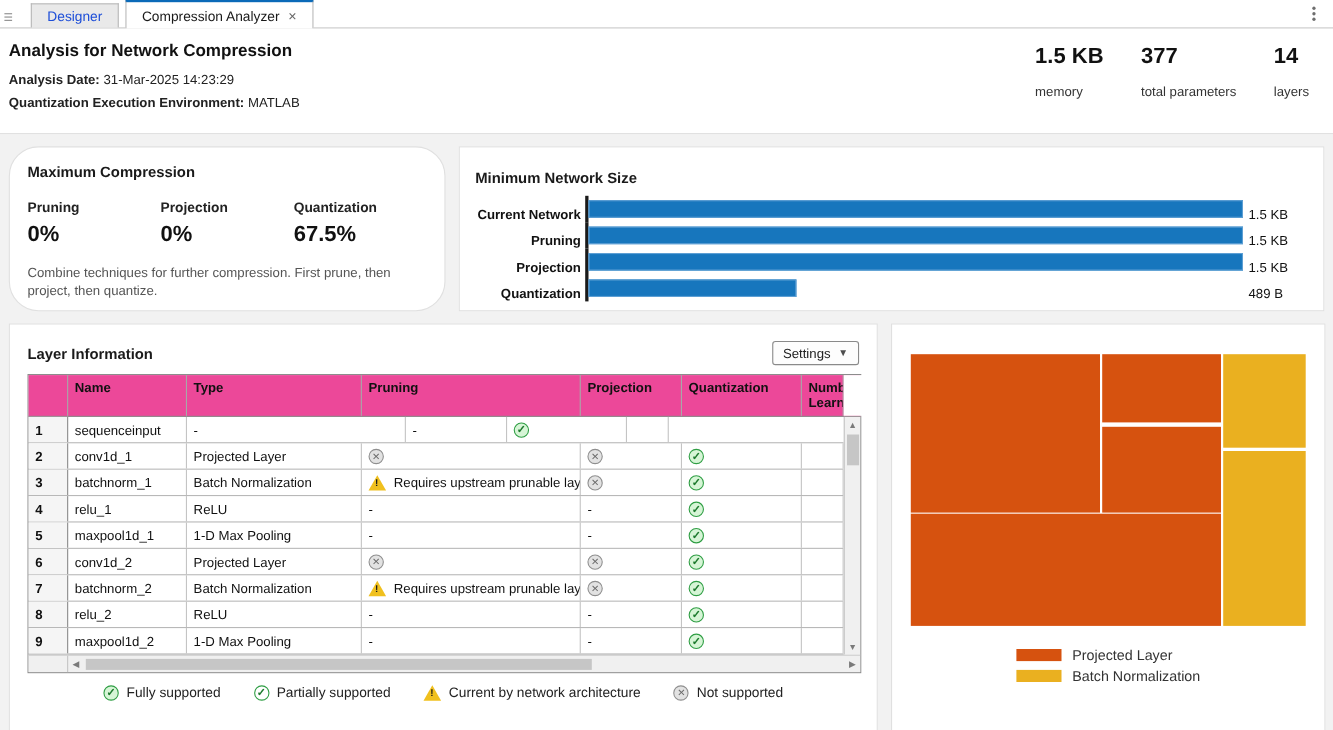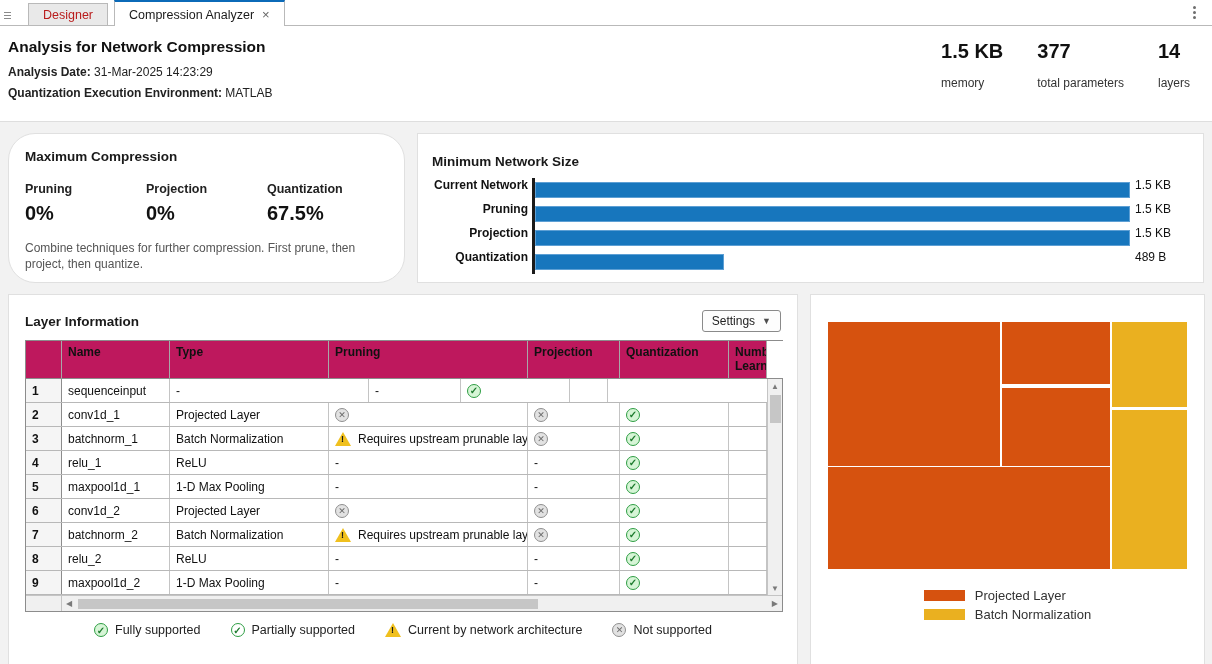--- a/index.html
+++ b/index.html
@@ -3,21 +3,21 @@
 <meta charset="utf-8">
 <style>
   * { margin:0; padding:0; box-sizing:border-box; }
   html,body { width:1212px; height:664px; font-family:"Liberation Sans", sans-serif; background:#fff; overflow:hidden; }
 
   
   .tabbar { height:26px; display:flex; align-items:flex-end; border-bottom:1px solid #b9b9b9; background:#fff; position:relative; }
   .grip { width:14px; height:20px; display:flex; flex-direction:column; justify-content:center; gap:2px; padding-left:4px; cursor:pointer; }
   .grip i { display:block; width:7px; height:1px; background:#8a8a8a; }
   .tab { height:22px; display:flex; align-items:center; padding:0 14px; font-size:12.5px; border:1px solid #b9b9b9; border-bottom:none; margin-left:14px; cursor:pointer; }
-  .tab.inactive { background:#e9e9e9; color:#b91c1c; }
+  .tab.inactive { background:#e9e9e9; color:#1d4ed8; }
   .tab.active { background:#fff; color:#1a1a1a; border-top:2px solid #0b6ab8; height:26px; margin-bottom:-1px; margin-left:6px; padding-top:1px; }
   .tab .close { margin-left:8px; color:#666; font-size:13px; line-height:1; cursor:pointer; }
   .kebab { position:absolute; right:14px; top:4px; display:flex; flex-direction:column; gap:2px; cursor:pointer; padding:2px; }
   .kebab i { width:3px; height:3px; background:#6e6e6e; border-radius:50%; }
 
   
   .header { height:96px; background:#fff; position:relative; padding:12px 0 0 8px; border-bottom:1px solid #dedede; }
   .h-title { font-size:15.5px; font-weight:bold; color:#111; margin-bottom:9px; }
   .h-line { font-size:12px; color:#222; margin-bottom:7px; }
   .h-line b { font-weight:bold; }
@@ -37,34 +37,34 @@
   .p-maxcomp { width:397px; padding:15px 16px;border-radius:27px; }
   .mc-items { display:flex; margin-top:18px; }
   .mc-item { width:123px; }
   .mc-label { font-size:12.5px; font-weight:bold; color:#222; }
   .mc-value { font-size:20px; font-weight:bold; color:#111; margin-top:6px; }
   .mc-desc { font-size:12px; color:#555; margin-top:16px; line-height:1.3; width:356px; }
 
   
   .p-chart { flex:1; padding:20px 16px 10px 14px; }
   .chart { margin-top:9px; }
-  .chart-row { display:flex; align-items:flex-start; height:24px; }
+  .chart-row { display:flex; align-items:flex-end; height:24px; }
   .chart-label { width:100px; text-align:right; font-size:12px; font-weight:bold; color:#111; padding-right:4px; flex:none; }
   .bars-col { width:598px; flex:none; border-left:3px solid #1a1a1a; height:24px; display:flex; align-items:center; }
   .bar { height:16px; background:#1776bd; border:1px solid #5d9fd4; }
   .bar-val { font-size:12px; color:#111; padding-left:5px; white-space:nowrap; }
 
   
   .p-table { width:790px; padding:14px 16px 10px 16px; position:relative; }
   .pt-head { display:flex; justify-content:space-between; align-items:center; height:24px; }
   .settings-btn { display:flex; align-items:center; gap:7px; border:1px solid #8a8a8a; border-radius:3px; background:#fdfdfd; font-size:12px; color:#222; padding:3px 9px; cursor:pointer;text-align:right; }
   .settings-btn .caret { font-size:9px; color:#4d4d4d; }
 
   .table-widget { margin-top:7px; width:758px; border:1px solid #8c8c8c; background:#fff; }
-  .t-header { display:flex; height:38px; background:#be185d; border-bottom:1px solid #8c8c8c; }
+  .t-header { display:flex; height:38px; background:#ec4899; border-bottom:1px solid #8c8c8c; }
   .t-header .hc { border-right:1px solid #a8a8a8; font-size:12px; font-weight:bold; color:#111; padding:4px 0 0 6px; overflow:hidden; }
   .t-header .hc.cap { border-right:none; background:#fff; }
   .t-body { display:flex; }
   .t-rows { display:flex; flex-direction:column; }
   .trow { display:flex; height:24px; border-bottom:1px solid #b8b8b8; }
   .tc { border-right:1px solid #c4c4c4; font-size:12px; color:#111; display:flex; align-items:center; padding-left:6px; overflow:hidden; white-space:nowrap; }
   .tc.numc { background:#f5f5f5; font-weight:bold; border-right:1px solid #8c8c8c; }
   .c0{width:36px;flex:none;} .c1{width:108px;flex:none;} .c2{width:159px;flex:none;}
   .c3{width:199px;flex:none;} .c4{width:92px;flex:none;} .c5{width:109px;flex:none;} .c6{width:38px;flex:none;}
   .capw{width:17px;flex:none;}

